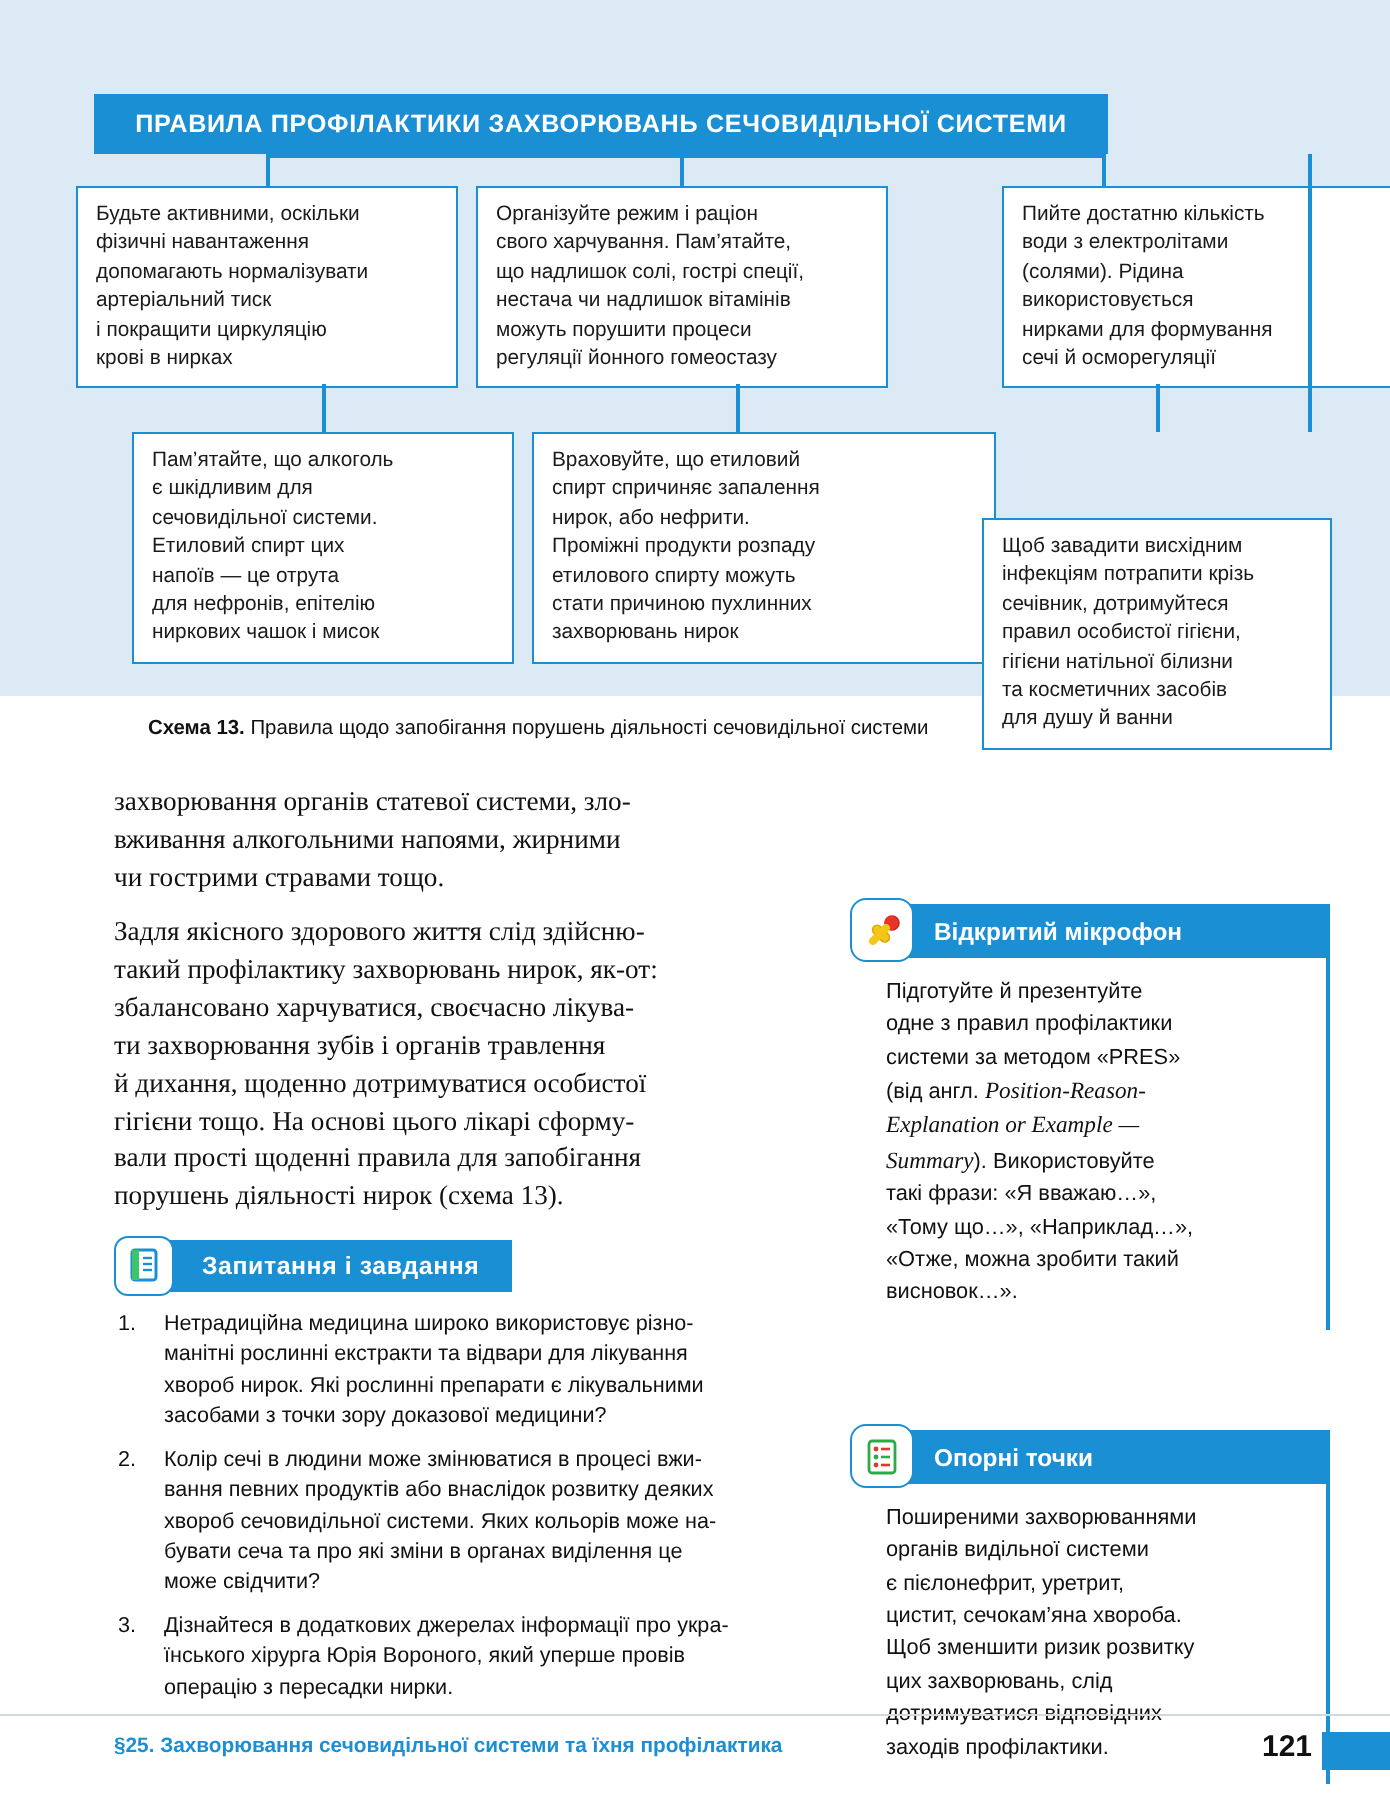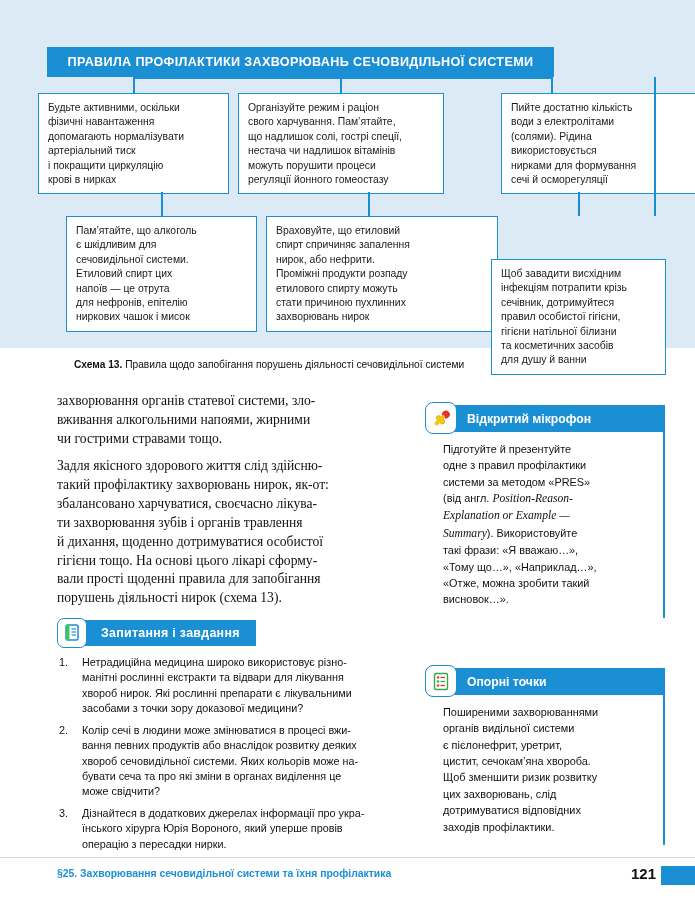--- a/index.html
+++ b/index.html
@@ -136,20 +136,21 @@
     left: 2px; top: 0;
     font-size: 10.8px;
   }
   ol.qlist li .lines div { white-space: nowrap; }
 
   
   .side-panel { position: absolute; }
   .side-panel .p-head {
     position: relative;
     height: 27px;
+    margin-top: 47px;
   }
   .side-panel .p-bar {
     position: absolute;
     left: 19px; top: 0;
     right: 0; height: 27px;
     background: #1b8fd4;
     color: #fff;
     font-size: 12.2px;
     font-weight: bold;
     display: flex;

